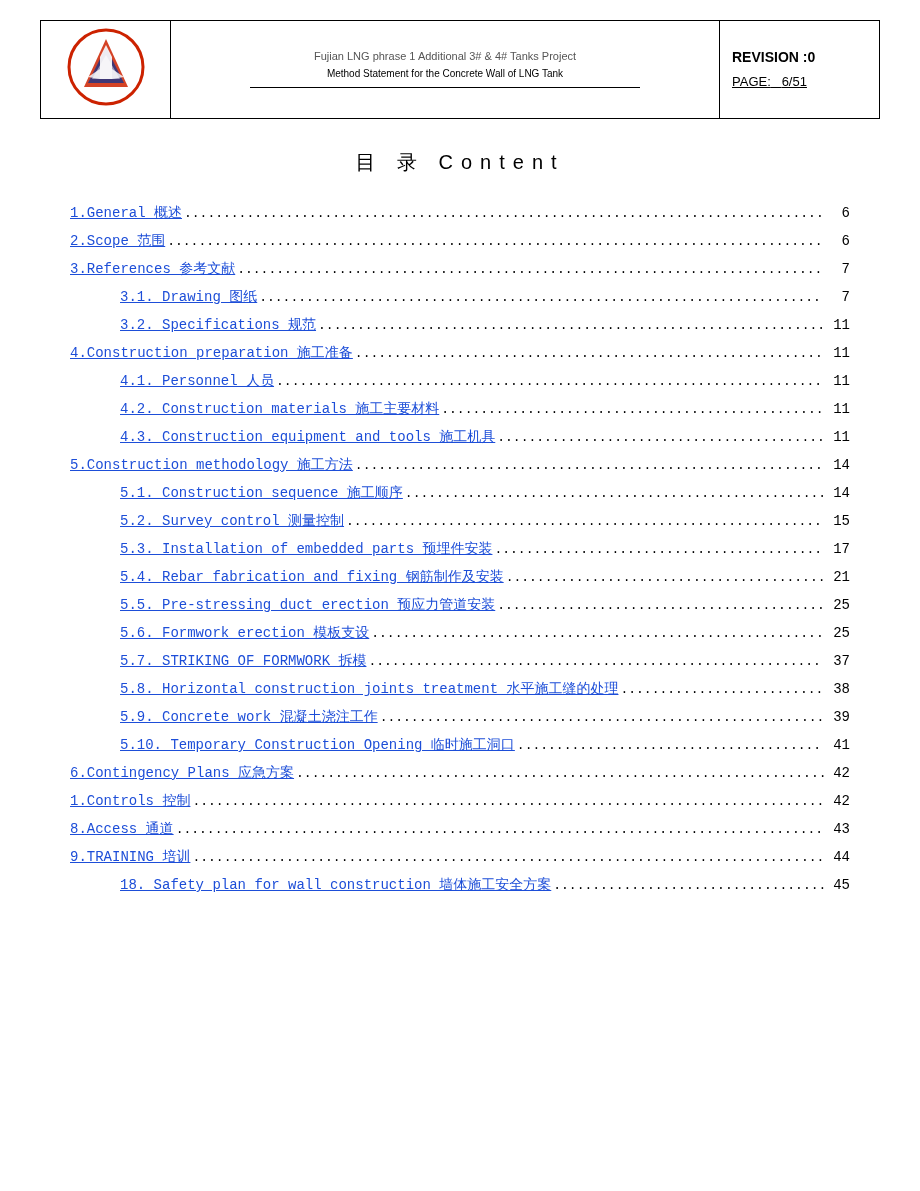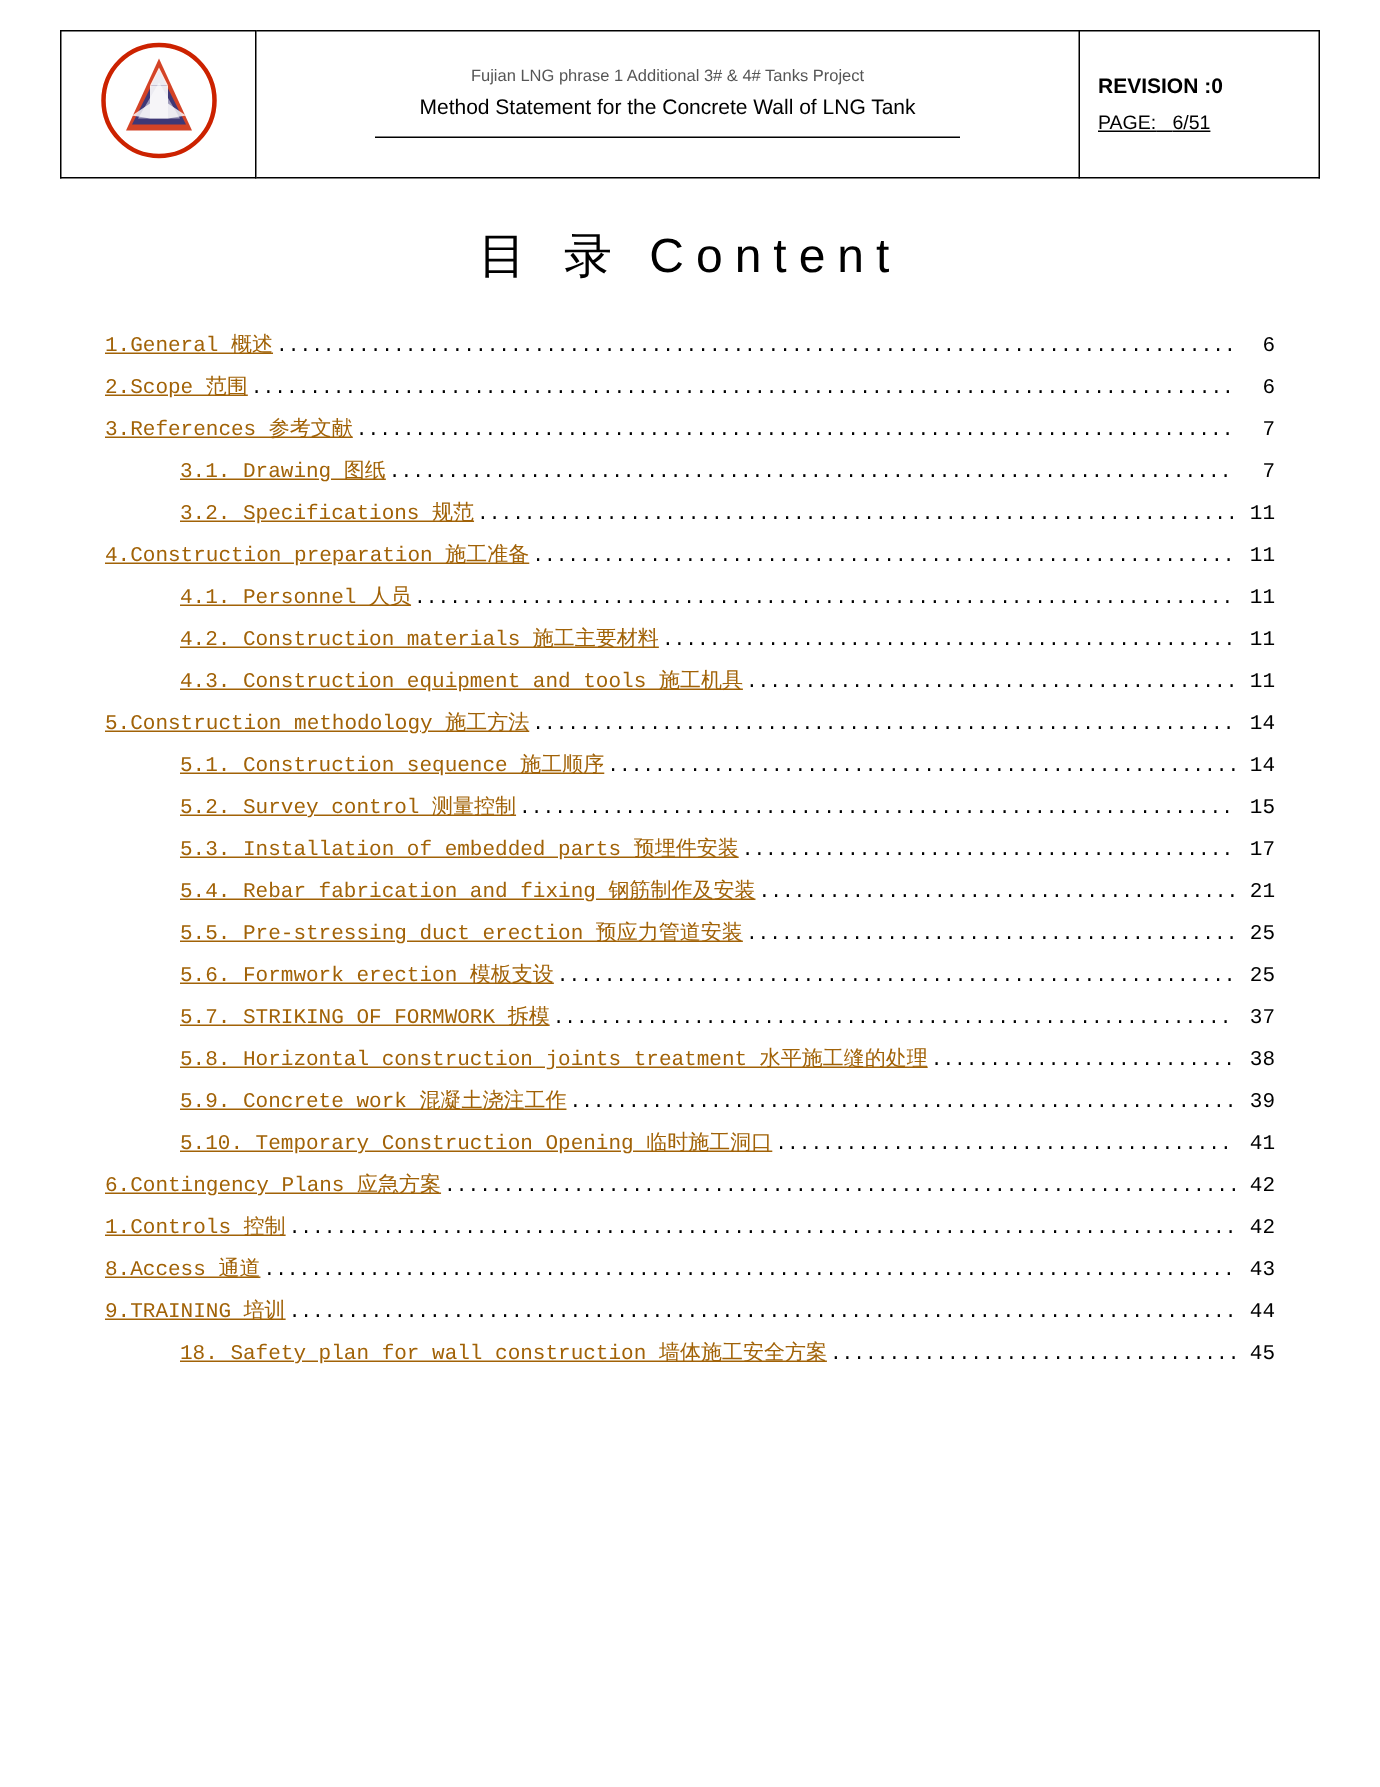--- a/index.html
+++ b/index.html
@@ -40,21 +40,21 @@
       padding: 6px 30px;
       text-align: center;
     }
     .header-sub-title {
       font-size: 11px;
       color: #555;
       margin-bottom: 6px;
       font-family: Arial, sans-serif;
     }
     .header-main-title {
-      font-size: 14px;
+      font-size: 10px;
       font-family: Arial, sans-serif;
       font-weight: normal;
     }
     .header-main-title-underline {
       border-bottom: 1.5px solid #000;
       display: inline-block;
       width: 80%;
       margin-top: 4px;
     }
     .header-revision-cell {
@@ -71,38 +71,38 @@
     .page-label {
       font-size: 13px;
       font-family: Arial, sans-serif;
       text-decoration: underline;
     }
 
     
     .page-title-area {
       text-align: center;
       margin: 10px 0 28px 0;
-      font-size: 32px;
+      font-size: 20px;
       font-family: Arial, sans-serif;
       letter-spacing: 8px;
     }
 
     
     .toc {
       padding: 0 30px;
     }
     .toc-item {
       display: flex;
       align-items: baseline;
       margin-bottom: 10px;
       font-size: 14px;
       font-family: 'Courier New', Courier, monospace;
     }
     .toc-link {
-      color: #a16207;
+      color: #1d4ed8;
       text-decoration: underline;
       white-space: nowrap;
       cursor: pointer;
     }
     .toc-dots {
       flex: 1;
       overflow: hidden;
       color: #000;
       margin: 0 2px;
       white-space: nowrap;

